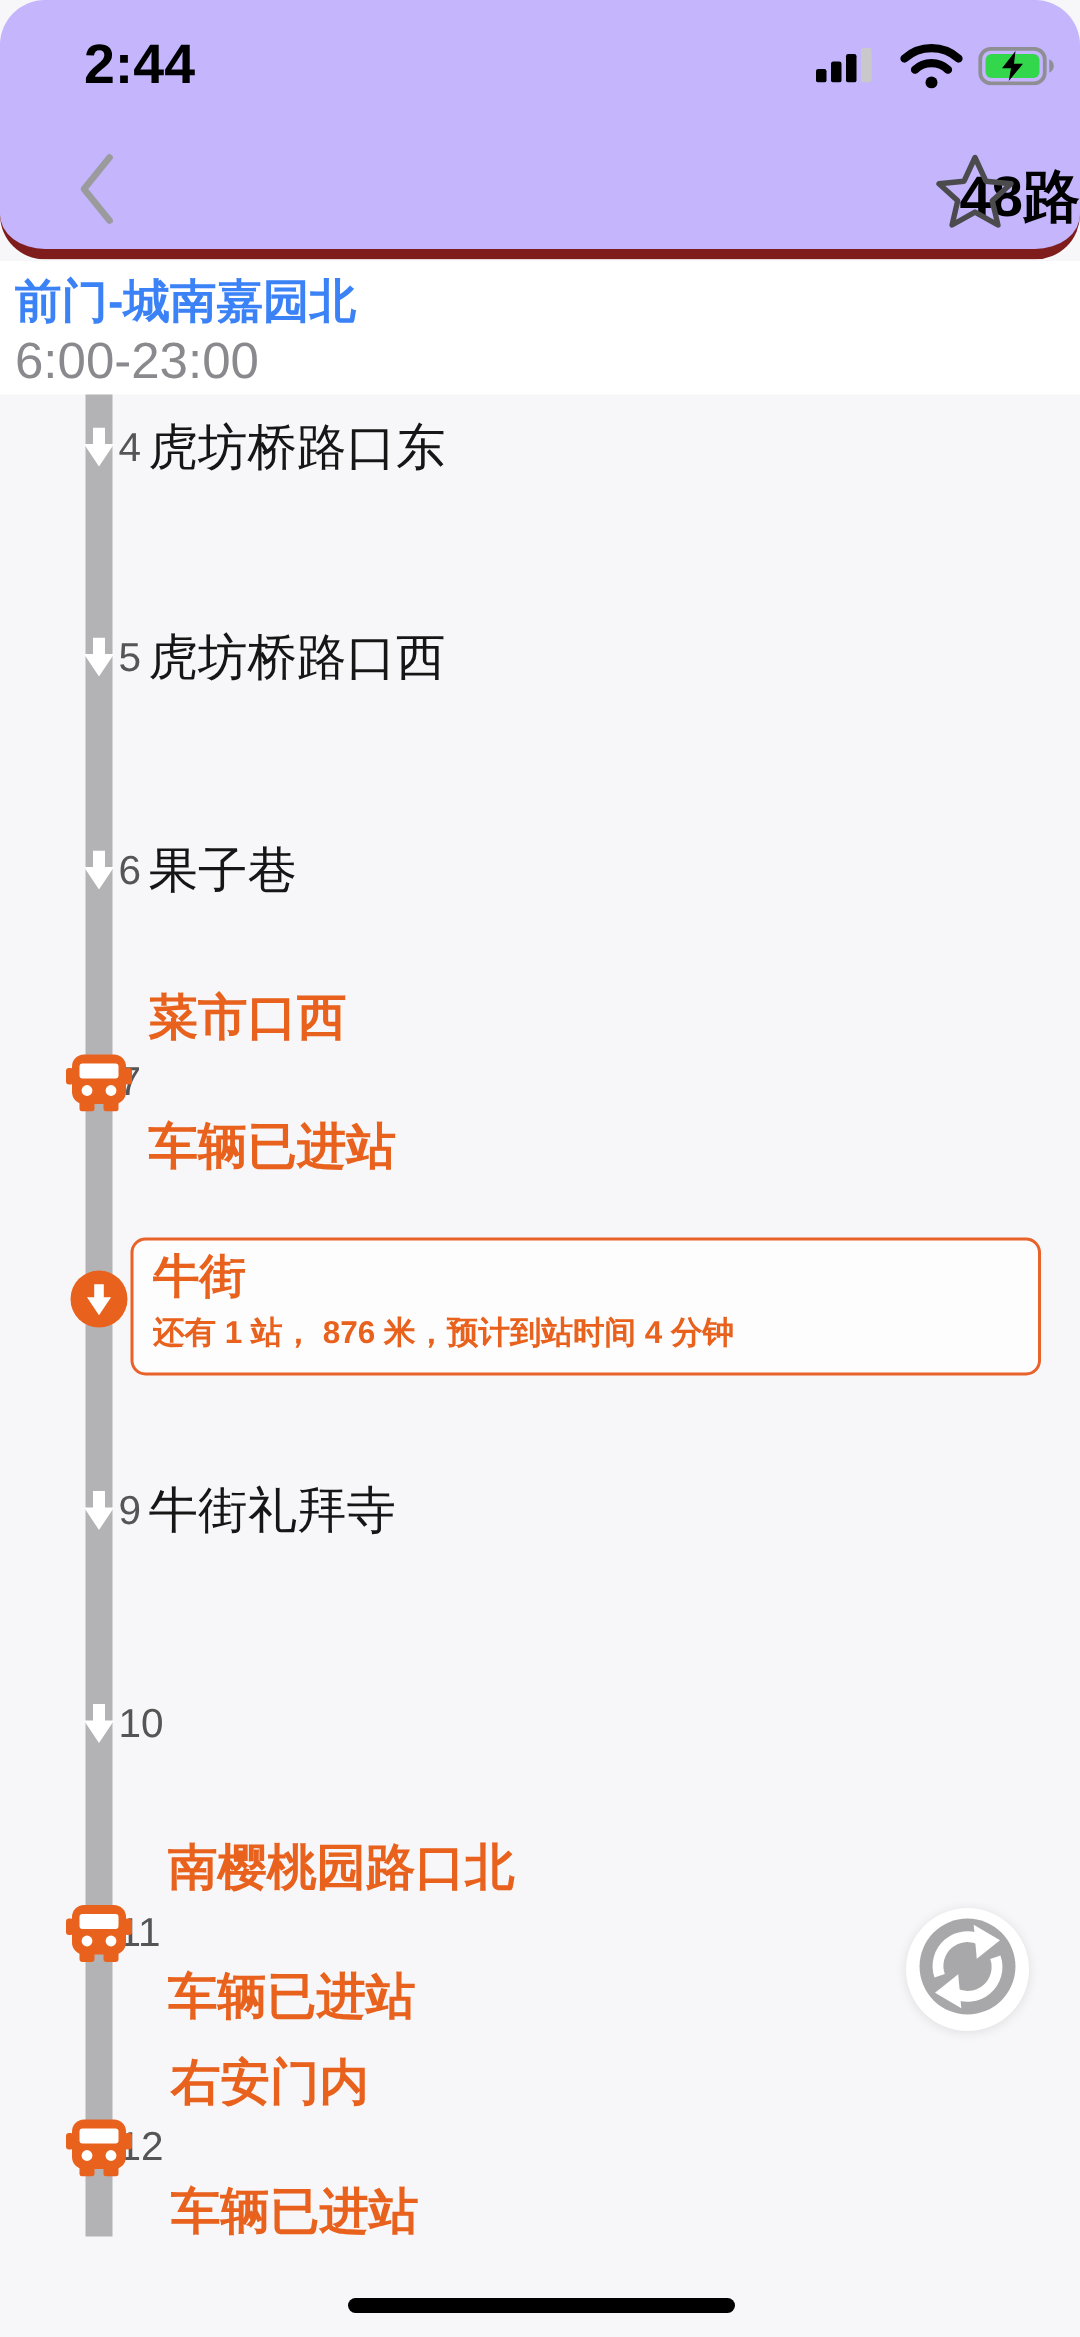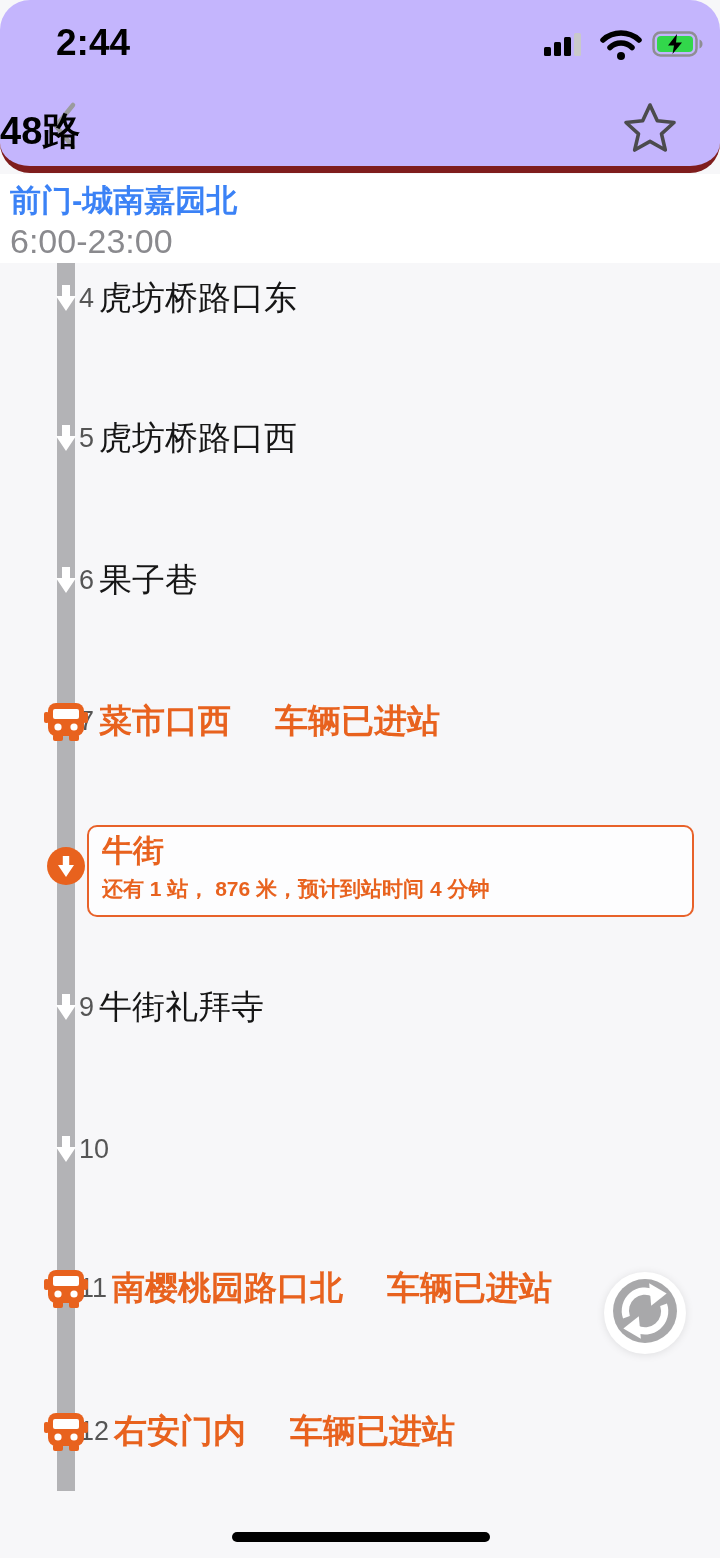--- a/index.html
+++ b/index.html
@@ -7,37 +7,37 @@
   #app {
     position:relative; width:720px; height:1558px; margin:0 auto;
     background:#F7F7F9; overflow:hidden;
     font-family:"Liberation Sans", sans-serif;
   }
   
   .topbar { position:absolute; top:0; left:0; width:720px; height:173px;
     background:#c4b5fd; border-bottom:7px solid #7f1d1d;border-radius:30px; }
   .time { position:absolute; left:56px; top:22px; font-size:37px; font-weight:700; color:#000; }
   .status-icons { position:absolute; right:16px; top:30px; display:flex; align-items:center; gap:10px; height:32px; }
-  .nav-title { position:absolute; top:106px; left:0; width:720px; text-align:left;
+  .nav-title { position:absolute; top:106px; left:0; width:720px; text-align:right;
     font-size:38px; font-weight:600; color:#000; }
   .back-btn { position:absolute; left:50px; top:100px; width:40px; height:56px; display:flex; align-items:center; }
   .star-btn { position:absolute; right:42px; top:100px; width:56px; height:58px; display:flex; align-items:center; justify-content:center; }
   
   .route-header { position:absolute; top:174px; left:0; width:720px; height:89px; background:#FFFFFF; }
   .route-name { position:absolute; left:10px; top:6px; font-size:31px; font-weight:700; color:#3b82f6; }
   .route-hours { position:absolute; left:10px; top:48px; font-size:34px; font-weight:400; color:#8A8A8E; }
   
   .list { position:absolute; top:263px; left:0; width:720px; height:1295px; }
   .timeline-bar { position:absolute; left:57px; top:0; width:18px; height:1228px; background:#B3B3B6; }
   .stop { position:absolute; left:0; width:720px; display:flex; align-items:center; padding-left:79px; }
   .stop .num { font-size:27px; color:#555; margin-right:5px; flex:none; }
   .stop .name { font-size:33px; color:#161616; white-space:nowrap; }
   .stop.plain { height:48px; }
   .stop.orange { height:90px; }
-  .stop.orange .txt { display:flex; flex-direction:row; justify-content:center;gap:44px; }
+  .stop.orange .txt { display:flex; flex-direction:column; justify-content:center;gap:44px; }
   .stop.orange .name, .stop.orange .status {
     color:#E8621E; font-weight:600; font-size:33px; line-height:42px; white-space:nowrap; }
   .marker { position:absolute; top:50%; transform:translateY(-50%); }
   .marker.arrow { left:56px; width:20px; height:26px; }
   .marker.bus { left:44px; width:44px; height:40px; }
   .marker.circle { left:47px; width:38px; height:38px; background:#E8621E; border-radius:50%;
     display:flex; align-items:center; justify-content:center; }
   .marker.circle svg { width:16px; height:21px; }
   
   .s4  { top:11px; }  .s5  { top:151px; } .s6  { top:293px; }

